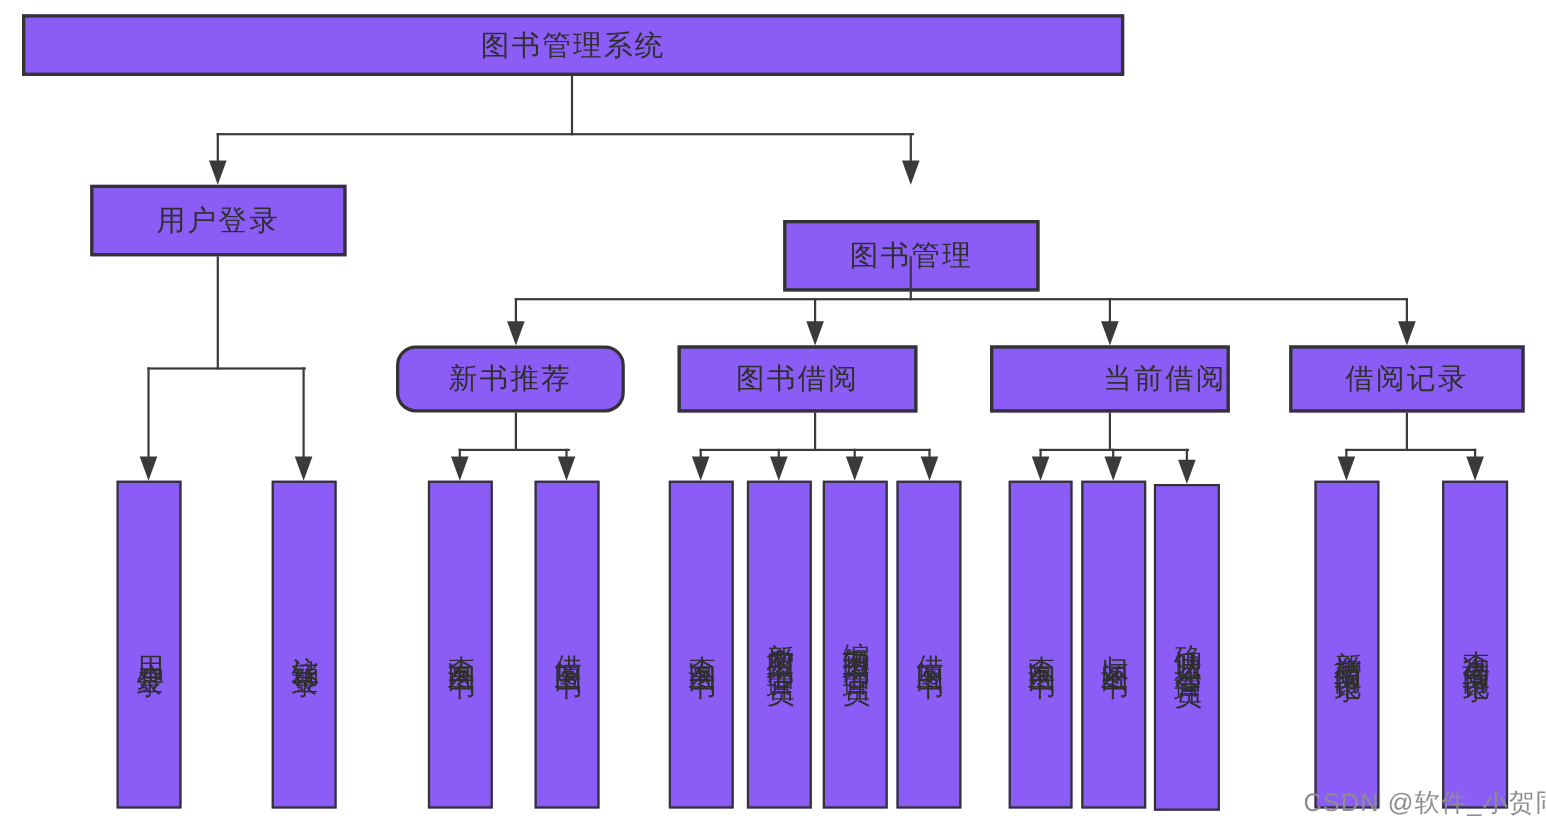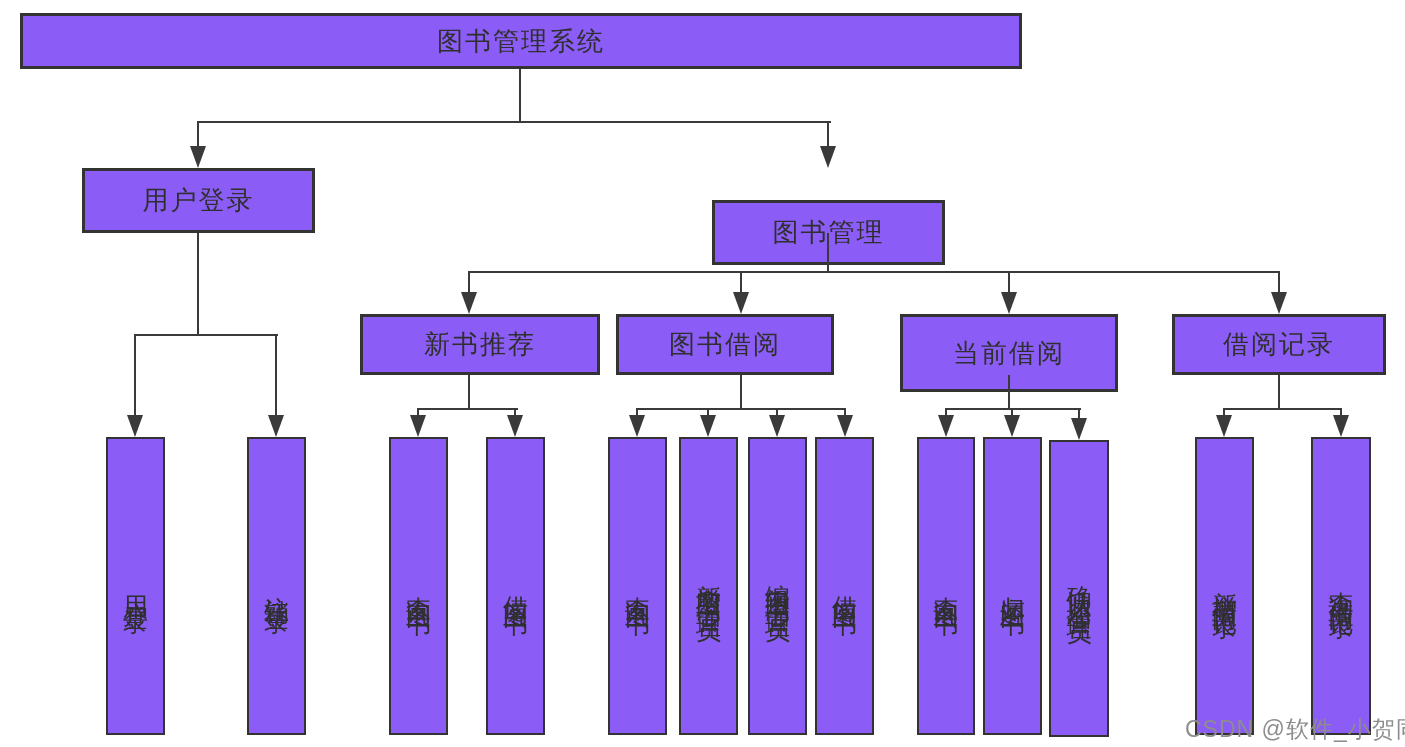--- a/index.html
+++ b/index.html
@@ -46,29 +46,29 @@
   </div>
 
   <div class="box h" style="left:82px;top:168px;width:233px;height:65px;">
     <span>用户登录</span>
   </div>
 
   <div class="box h" style="left:712px;top:168px;width:233px;height:65px;margin-top:32px;">
     <span>图书管理</span>
   </div>
 
-  <div class="box h" style="left:360px;top:314px;width:240px;height:61px;">
+  <div class="box h" style="left:360px;top:314px;width:208px;height:61px;border-radius:18px;">
     <span>新书推荐</span>
   </div>
 
   <div class="box h" style="left:616px;top:314px;width:218px;height:61px;">
     <span>图书借阅</span>
   </div>
 
-  <div class="box h" style="left:900px;top:314px;width:218px;height:78px;">
+  <div class="box h" style="left:900px;top:314px;width:218px;height:61px;justify-content:flex-end;">
     <span>当前借阅</span>
   </div>
 
   <div class="box h" style="left:1172px;top:314px;width:214px;height:61px;">
     <span>借阅记录</span>
   </div>
 
   <div class="box v leaf" style="left:106px;top:437px;width:59px;height:298px;">
     <span>用户登录</span>
   </div>

